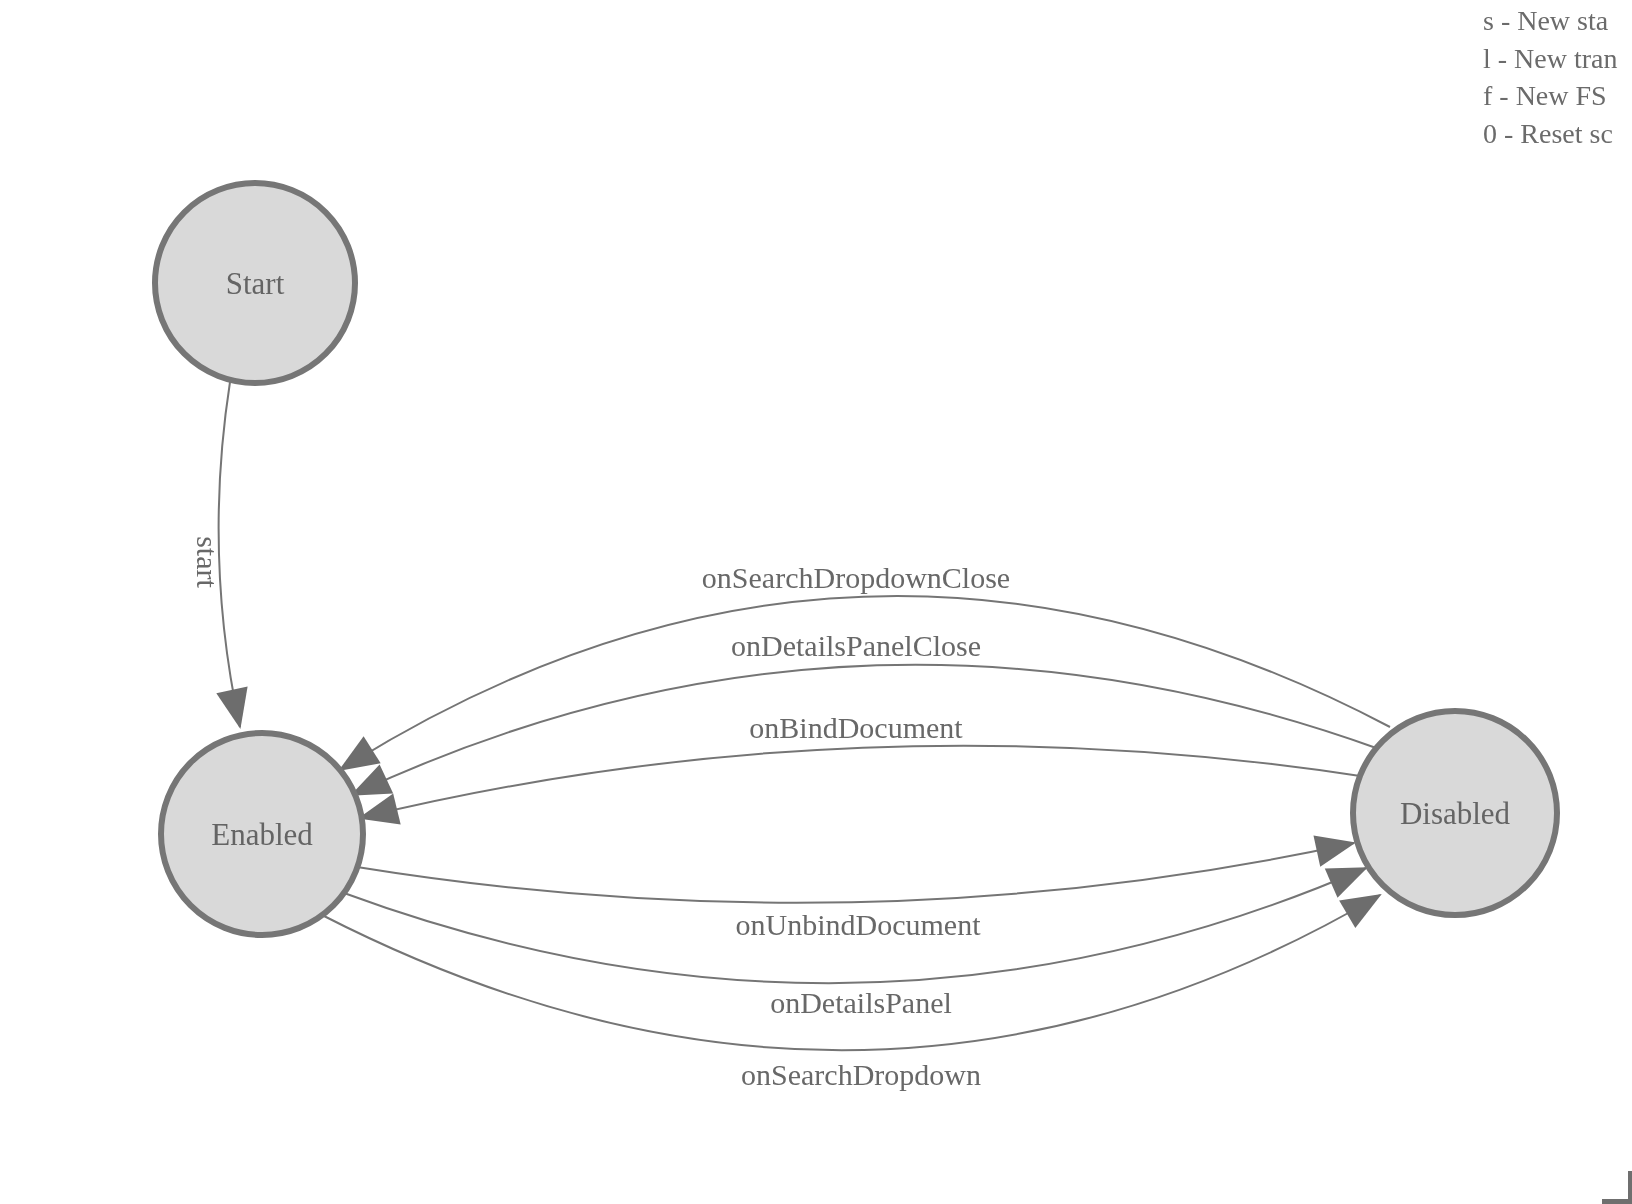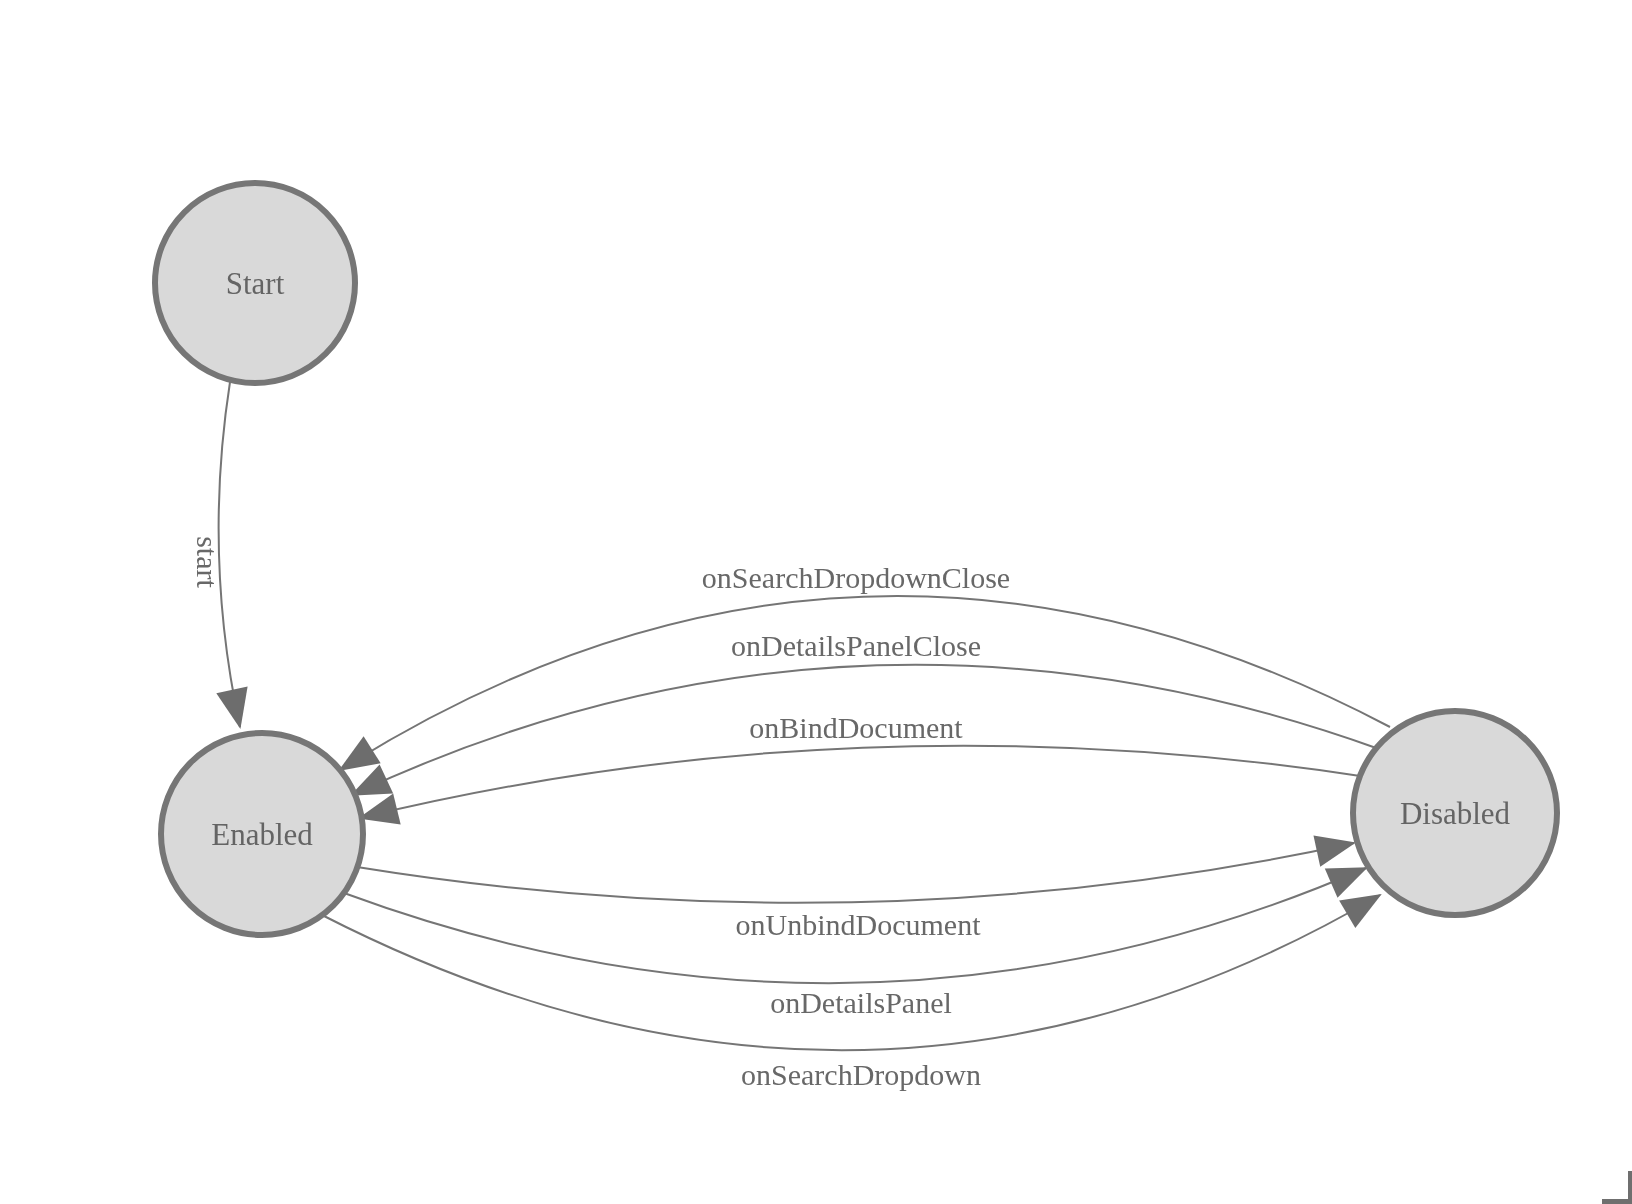--- a/index.html
+++ b/index.html
@@ -107,14 +107,20 @@
       <circle class="state-circle" cx="1455" cy="813" r="102"></circle>
       <text class="state-label" x="1455" y="824">Disabled</text>
     </g>
 
     <g>
       <rect x="1628" y="1171" width="4" height="33" fill="#6f6f6f"></rect>
       <rect x="1602" y="1199" width="30" height="5" fill="#6f6f6f"></rect>
     </g>
   </svg>
 
+  <div class="legend">
+    <div>s - New sta</div>
+    <div>l - New tran</div>
+    <div>f - New FS</div>
+    <div>0 - Reset sc</div>
+  </div>
 
 </div>
 
 </body></html>

